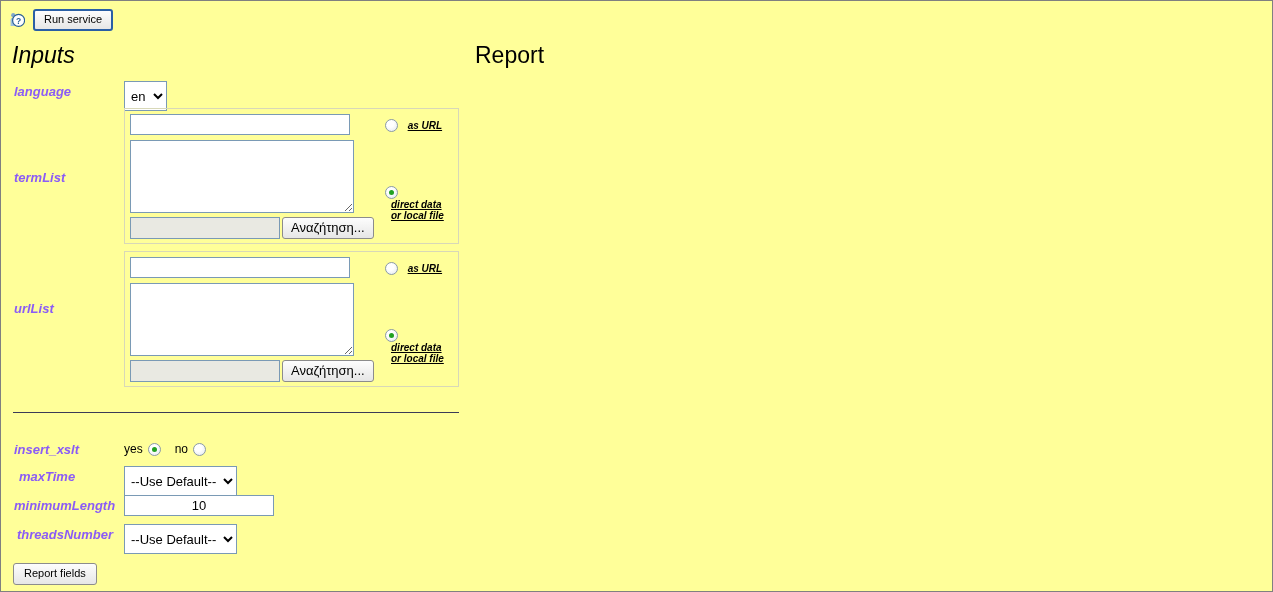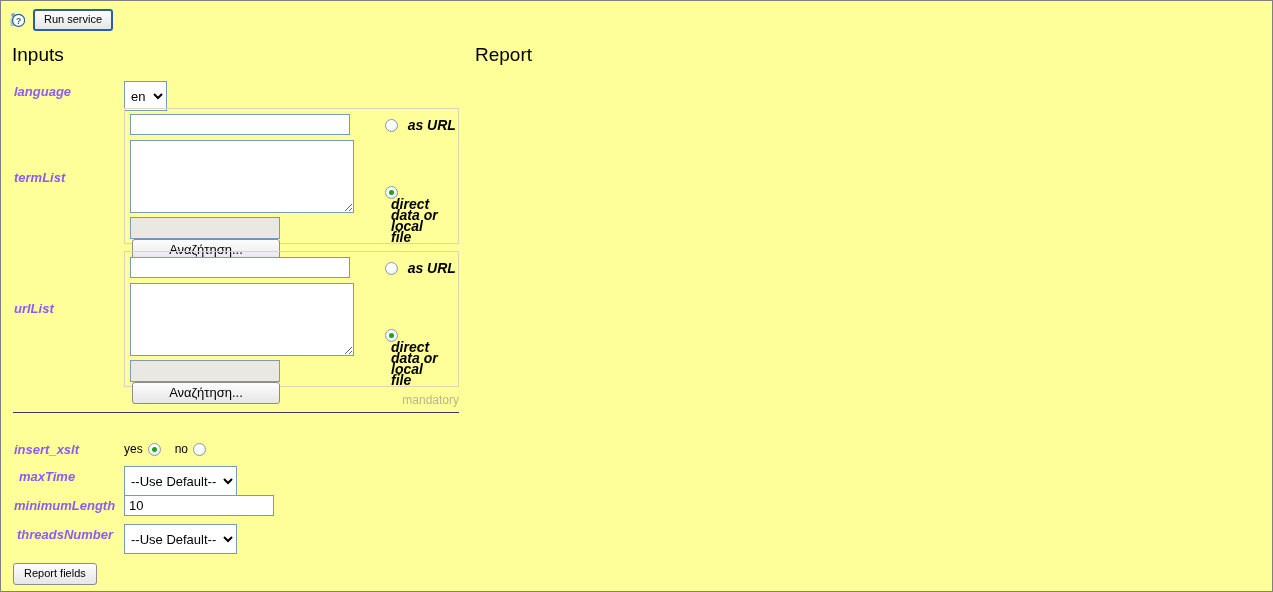--- a/index.html
+++ b/index.html
@@ -54,28 +54,29 @@
   }
   .btn.focused {
     border: 2px solid #2a5fa5;
     padding: 1px 9px 2px 9px;
   }
 
   
   .h-inputs {
     position: absolute;
     left: 11px; top: 42px;
-    font-size: 19px;
+    font-size: 23px;
     line-height: 24px;
     font-family: "Liberation Sans", sans-serif;
+    font-style: italic;
   }
   .h-report {
     position: absolute;
     left: 474px; top: 42px;
-    font-size: 19px;
+    font-size: 23px;
     line-height: 24px;
     font-family: "Liberation Sans", sans-serif;
   }
 
   
   .plabel {
     position: absolute;
     font-style: italic;
     font-weight: bold;
     font-size: 13px;
@@ -97,21 +98,21 @@
     height: 30px;
   }
   input.txt {
     font-family: "Liberation Sans", sans-serif;
     font-size: 13px;
     border: 1px solid #7a9ab5;
     background: #fff;
     box-sizing: border-box;
     padding: 1px 4px;
   }
-  input.txt.numeric { text-align: left; }
+  input.txt.numeric { text-align: center; }
 
   textarea.ta {
     font-family: "Liberation Sans", sans-serif;
     font-size: 13px;
     border: 1px solid #7a9ab5;
     background: #fff;
     box-sizing: border-box;
     resize: both;
     overflow: auto;
   }
@@ -132,40 +133,40 @@
     content: "";
     position: absolute;
     left: 3px; top: 3px;
     width: 5px; height: 5px;
     border-radius: 50%;
     background: #21a121;
   }
   .radio-lbl {
     font-style: italic;
     font-weight: bold;
-    font-size: 14px;
+    font-size: 10px;
     line-height: 11px;
     color: #000;
     display: inline-block;
     vertical-align: middle;
     margin-left: 6px;
+    text-decoration: underline;
   }
 
   
   .compound {
     position: absolute;
     box-sizing: border-box;
     border: 1px solid #d8d8b8;
     background: transparent;
   }
   .filewrap {
     position: absolute;
     display: flex;
     align-items: stretch;
-    flex-direction: column;
   }
   .filepath {
     border: 1px solid #7a9ab5;
     background: #e9e9e2;
     box-sizing: border-box;
     height: 22px;
   }
   .btn-browse {
     font-family: "Liberation Sans", sans-serif;
     font-size: 13px;
@@ -261,21 +262,20 @@
     <div style="position:absolute; left:260px; top:8px;">
       <span class="radio"></span>
       <span class="radio-lbl">as URL</span>
     </div>
     <div style="position:absolute; left:260px; top:75px;">
       <span class="radio on"></span>
       <span class="radio-lbl" style="width:54px;">direct data or local file</span>
     </div>
   </div>
 
-  <div class="tag-mandatory" style="top:392px;">mandatory</div>
   <div class="divider" style="top:411px;"></div>
 
   <div class="plabel" style="left:13px; top:441px;">insert_xslt</div>
   <div class="ynrow" style="left:123px; top:441px;">
     <span class="t">yes</span>
     <span class="radio on"></span>
     <span class="gap"></span>
     <span class="t">no</span>
     <span class="radio"></span>
   </div>

